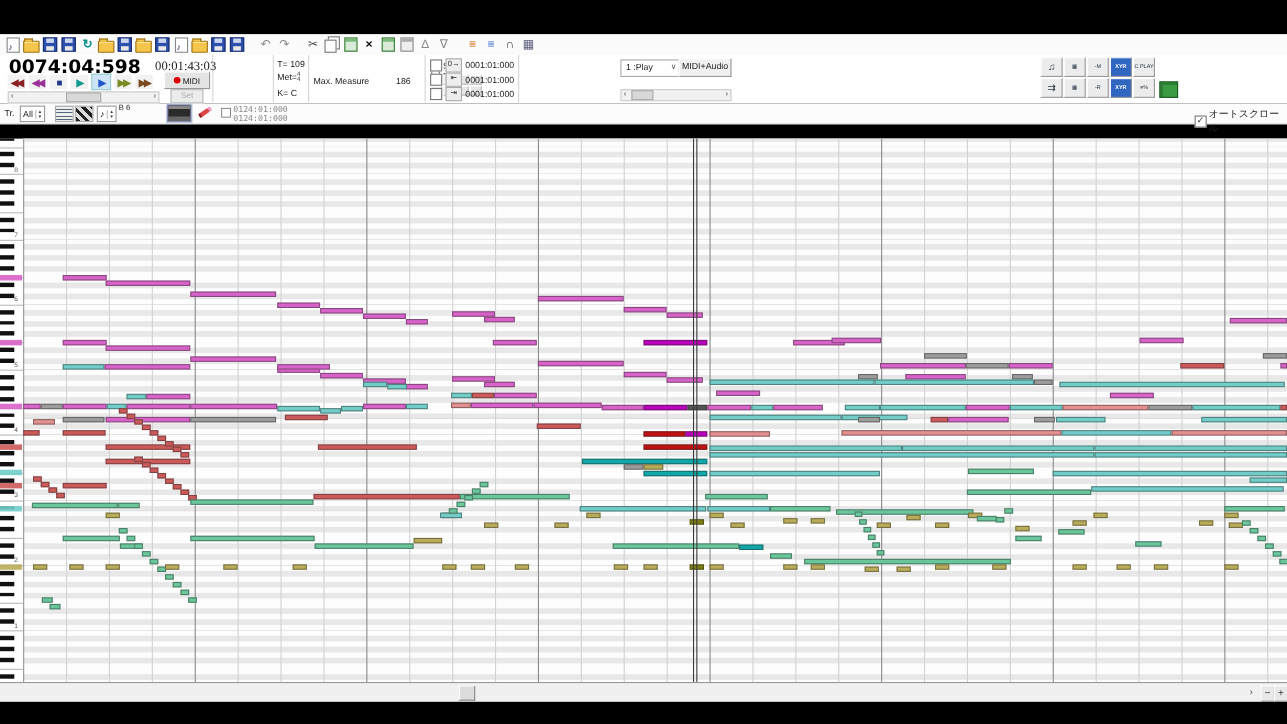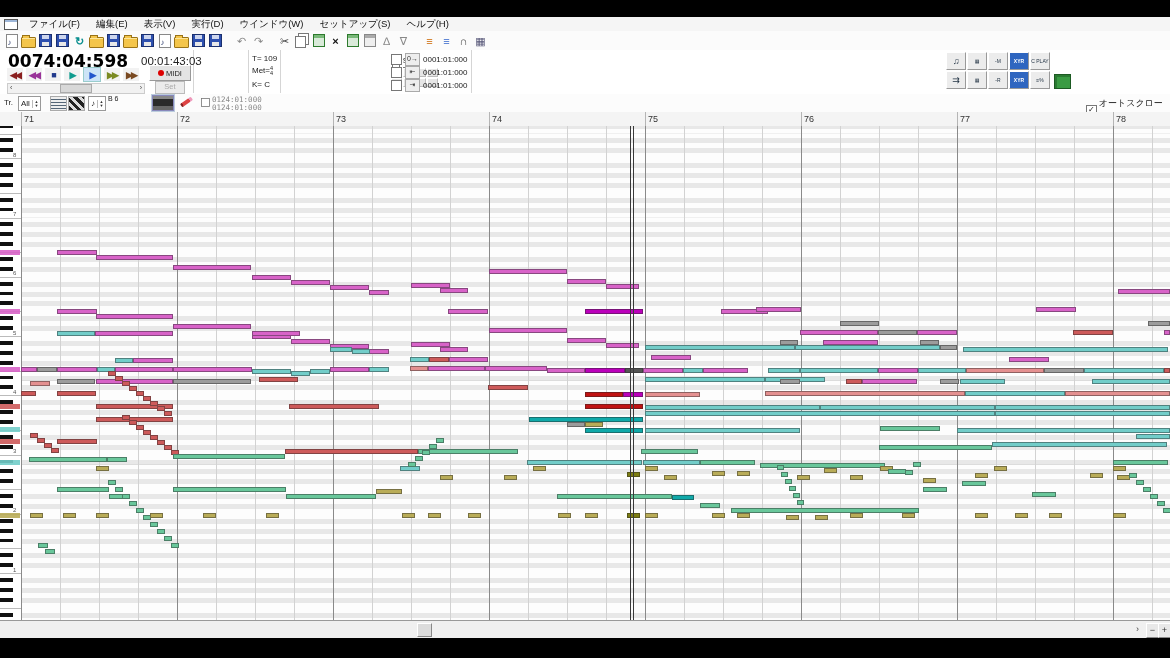--- a/index.html
+++ b/index.html
@@ -28,21 +28,21 @@
   .ic-floppy:after{content:"";position:absolute;left:2px;bottom:0;width:7px;height:4px;background:#e8e8e8;}
   .ic-copy{width:9px;height:10px;background:#fff;border:1px solid #777;box-shadow:3px -3px 0 -1px #fff,3px -3px 0 0 #777;margin:3px 0 0 -2px;}
   .ic-paste{width:10px;height:11px;background:#d9ead9;border:1px solid #2d7a2d;box-shadow:inset 0 3px 0 #7ab97a;}
   .ic-paste.gray{border-color:#888;box-shadow:inset 0 3px 0 #aaa;background:#eee;}
   .g{color:#888;} .gd{color:#444;}
   
   #panel{position:absolute;left:0;top:50px;width:1170px;height:44px;background:#fff;}
   .sect{position:absolute;top:0;height:43px;border-right:1px solid #d5d5d5;}
   #counter{position:absolute;left:8px;top:1px;font-size:17px;font-weight:bold;color:#000;
            font-family:"DejaVu Sans",sans-serif;letter-spacing:0px;}
-  #timecode{position:absolute;left:141px;top:5px;font-size:11.5px;color:#222;font-family:Liberation Sans, sans-serif;}
+  #timecode{position:absolute;left:141px;top:5px;font-size:11.5px;color:#222;font-family:Liberation Serif, serif;}
   #transportbtns{position:absolute;left:7px;top:17px;display:flex;gap:3px;align-items:center;}
   .pbtn{width:16px;height:13px;display:flex;align-items:center;justify-content:center;
         font-size:9px;font-weight:bold;letter-spacing:-2px;background:#f2f2f2;}
   .pbtn.active{background:#cde4f7;border:1px solid #9cc;}
   .tp-scroll{position:absolute;left:7px;top:33px;width:136px;height:9px;background:#f1f1f1;
              border:1px solid #ccc;font-size:7px;color:#555;}
   .tp-thumb{position:absolute;top:0px;height:7px;background:#d8d8d8;border:1px solid #aaa;}
   .sc-ar{position:absolute;top:0;font-size:7px;line-height:8px;color:#444;}
   #recbtn{position:absolute;left:149px;top:15px;width:40px;height:14px;background:#e4e4e4;
           border:1px solid #999;border-top-color:#fff;border-left-color:#fff;
@@ -102,30 +102,20 @@
   #hscroll{position:absolute;left:0;top:620px;width:1170px;height:17px;background:#f0f0f0;border-top:1px solid #999;}
   #hthumb{position:absolute;top:2px;width:13px;height:12px;background:#dcdcdc;border:1px solid #888;border-top-color:#fff;border-left-color:#fff;}
   .zbtn{position:absolute;top:2px;width:11px;height:13px;background:#e8e8e8;border:1px solid #888;border-top-color:#fff;border-left-color:#fff;
         font-size:9px;line-height:12px;text-align:center;color:#333;}
   #autoscroll{position:absolute;left:1086px;top:97px;display:flex;gap:2px;align-items:center;font-size:9px;color:#222;}
 </style>
 </head>
 <body>
 
 <div id="app">
-  <div id="menubar">
-    <span id="app-icon"></span>
-  <div class="menu-item">ファイル(F)</div>
-      <div class="menu-item">編集(E)</div>
-      <div class="menu-item">表示(V)</div>
-      <div class="menu-item">実行(D)</div>
-      <div class="menu-item">ウインドウ(W)</div>
-      <div class="menu-item">セットアップ(S)</div>
-      <div class="menu-item">ヘルプ(H)</div>
-    </div>
   <div id="toolbar">
       <div class="tbtn">
         <span class="ic ic-doc"></span>
       </div>
       <div class="tbtn">
         <span class="ic ic-folder"></span>
       </div>
       <div class="tbtn">
         <span class="ic ic-floppy"></span>
       </div>
@@ -255,20 +245,31 @@
       </div>
       <div class="pline" style="left:4px;top:16px;">
         <span>Met=</span><span class="frac"><span>4</span><br><span>4</span></span>
       </div>
       <div class="pline" style="left:4px;top:30px;">
         <span>K=</span>
         <span>C</span>
       </div>
     </div>
 
+    <div class="sect" style="left:280px;width:106px;">
+      <div id="dropdown">1 :Play</div>
+      <div id="midiaudio">MIDI+Audio</div>
+      <div class="pline" style="left:5px;top:19px;">Max. Measure</div>
+      <div class="pline" style="left:80px;top:19px;">186</div>
+      <div class="mm-scroll">
+        <span class="sc-ar" style="left:2px;">‹</span>
+        <span class="sc-ar" style="right:2px;">›</span>
+        <span class="tp-thumb" style="left:9px;width:18px;"></span>
+      </div>
+    </div>
 
     <div class="sect" style="left:386px;width:85px;">
         <div class="mrow" style="left: 5px; top: 3px;">
           <div class="cb"></div>
           <div class="micon">0→</div>
           <div>0001:01:000</div>
         </div>
         <div class="mrow" style="left: 5px; top: 16px;">
           <div class="cb"></div>
           <div class="micon">⇤</div>
@@ -315,38 +316,20 @@
     <span class="pencil" style="position:absolute;left:180px;top:6px;"></span>
     <span class="cb" style="position:absolute;left:200px;top:3px;transform:scale(.8);"></span>
     <span class="loc" style="position:absolute;left:212px;top:2px;">0124:01:000</span>
     <span class="loc" style="position:absolute;left:212px;top:10px;">0124:01:000</span>
   </div>
   <div id="autoscroll">
     <span class="cb">✓</span>
     <span>オートスクロール</span>
   </div>
 
-  <div id="ruler">
-      <div class="rtick" style="left: 21px;"></div>
-      <div class="rnum" style="left: 24px;">71</div>
-      <div class="rtick" style="left: 177px;"></div>
-      <div class="rnum" style="left: 180px;">72</div>
-      <div class="rtick" style="left: 333px;"></div>
-      <div class="rnum" style="left: 336px;">73</div>
-      <div class="rtick" style="left: 489px;"></div>
-      <div class="rnum" style="left: 492px;">74</div>
-      <div class="rtick" style="left: 645px;"></div>
-      <div class="rnum" style="left: 648px;">75</div>
-      <div class="rtick" style="left: 801px;"></div>
-      <div class="rnum" style="left: 804px;">76</div>
-      <div class="rtick" style="left: 957px;"></div>
-      <div class="rnum" style="left: 960px;">77</div>
-      <div class="rtick" style="left: 1113px;"></div>
-      <div class="rnum" style="left: 1116px;">78</div>
-    </div>
   <div id="keys">
       <div class="bkey" style="top: -2.4px; height: 3.9px;"></div>
       <div class="kline" style="top: 7.5px;"></div>
       <div class="bkey" style="top: 12.4px; height: 3.9px;"></div>
       <div class="bkey" style="top: 22.3px; height: 3.9px;"></div>
       <div class="kline" style="top: 32.2px;"></div>
       <div class="olabel" style="top: 25.7px;">8</div>
       <div class="bkey" style="top: 37.1px; height: 3.9px;"></div>
       <div class="bkey" style="top: 47px; height: 3.9px;"></div>
       <div class="bkey" style="top: 56.9px; height: 3.9px;"></div>

